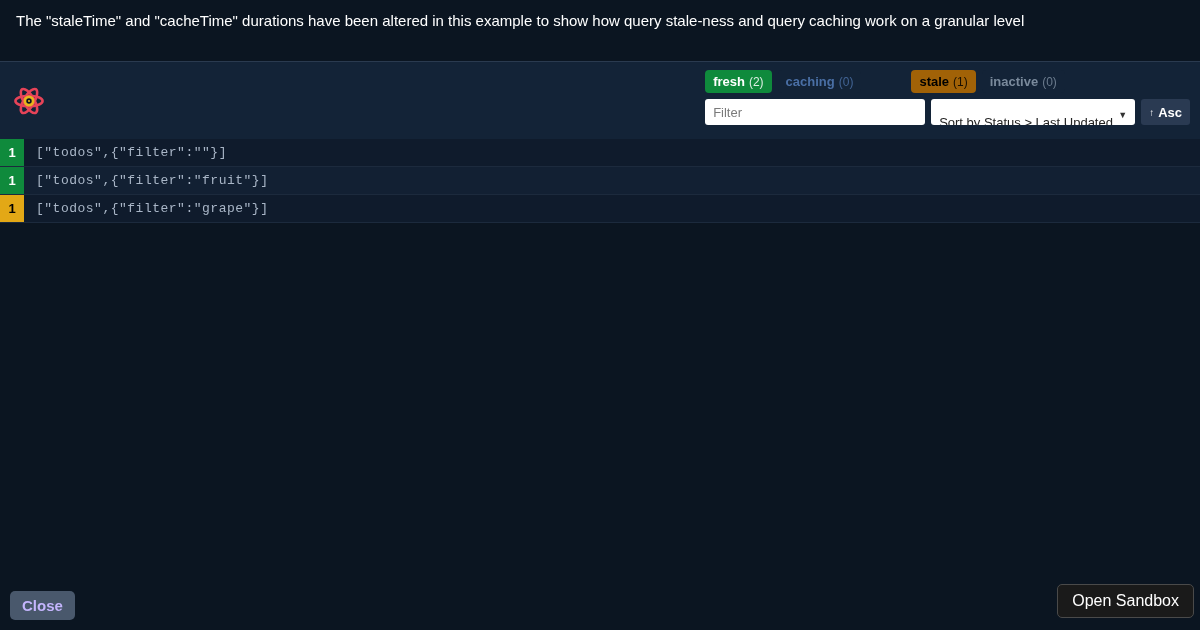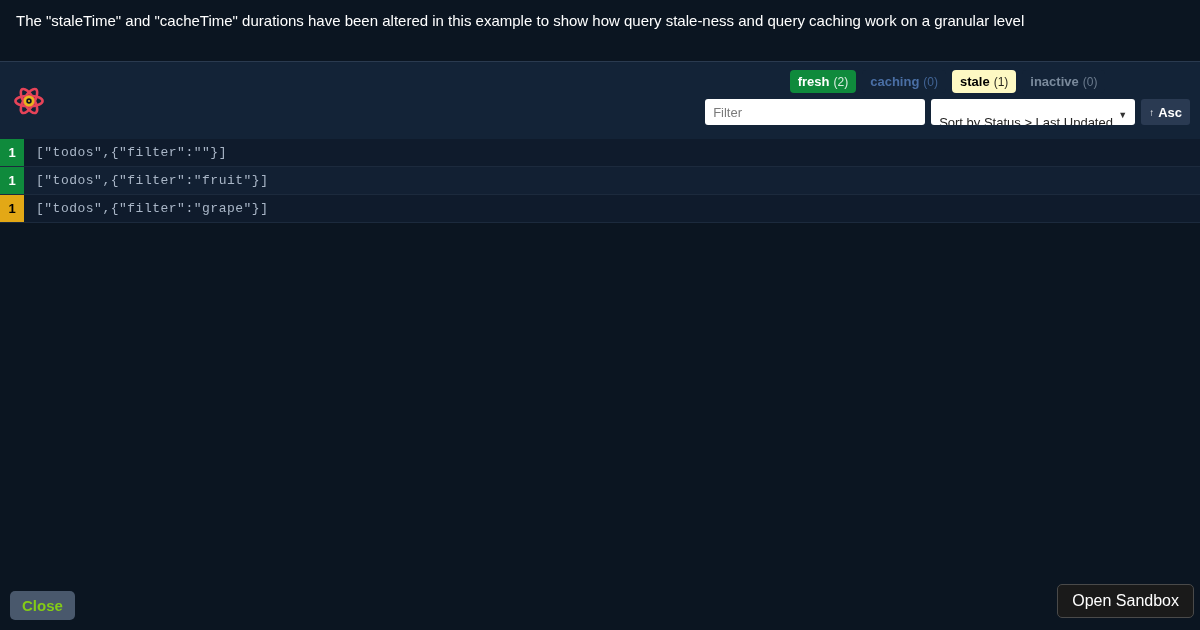--- a/index.html
+++ b/index.html
@@ -52,40 +52,40 @@
     width: 34px;
     height: 34px;
     margin-right: 6px;
     margin-left: 4px;
   }
   .spacer { flex: 1; }
   .toolbar-right {
     display: flex;
     flex-direction: column;
     gap: 6px;
-    align-items: center;
+    align-items: flex-start;
   }
   .status-row {
     display: flex;
     gap: 6px;
     align-items: center;
   }
   .pill {
     font-size: 13px;
     font-weight: 700;
     padding: 4px 8px;
     border-radius: 4px;
     display: inline-flex;
     align-items: baseline;
     gap: 4px;
   }
   .pill .count { font-weight: 400; font-size: 12px; opacity: 0.85; }
   .pill-fresh   { background: #0f8a3c; color: #fff; }
   .pill-fetching{ background: #132337; color: #4a6fa5; }
-  .pill-stale   { background: #fef9c3; color: #000; }
+  .pill-stale   { background: #a16207; color: #000; margin-left: 44px; }
   .pill-inactive{ background: #132337; color: #7a8a9c; }
   .filter-row {
     display: flex;
     gap: 6px;
     align-items: stretch;
   }
   .filter-input {
     width: 220px;
     height: 26px;
     background: #ffffff;
@@ -166,21 +166,21 @@
     font-size: 13px;
     color: #a9b6c7;
     letter-spacing: 0.5px;
     padding-left: 4px;
   }
   .close-btn {
     position: absolute;
     left: 10px;
     bottom: 10px;
     background: #49586c;
-    color: #84cc16;
+    color: #c4b5fd;
     border: none;
     border-radius: 5px;
     padding: 6px 12px;
     font-size: 15px;
     font-weight: 600;
     cursor: pointer;
   }
   .open-sandbox {
     position: absolute;
     right: 6px;

